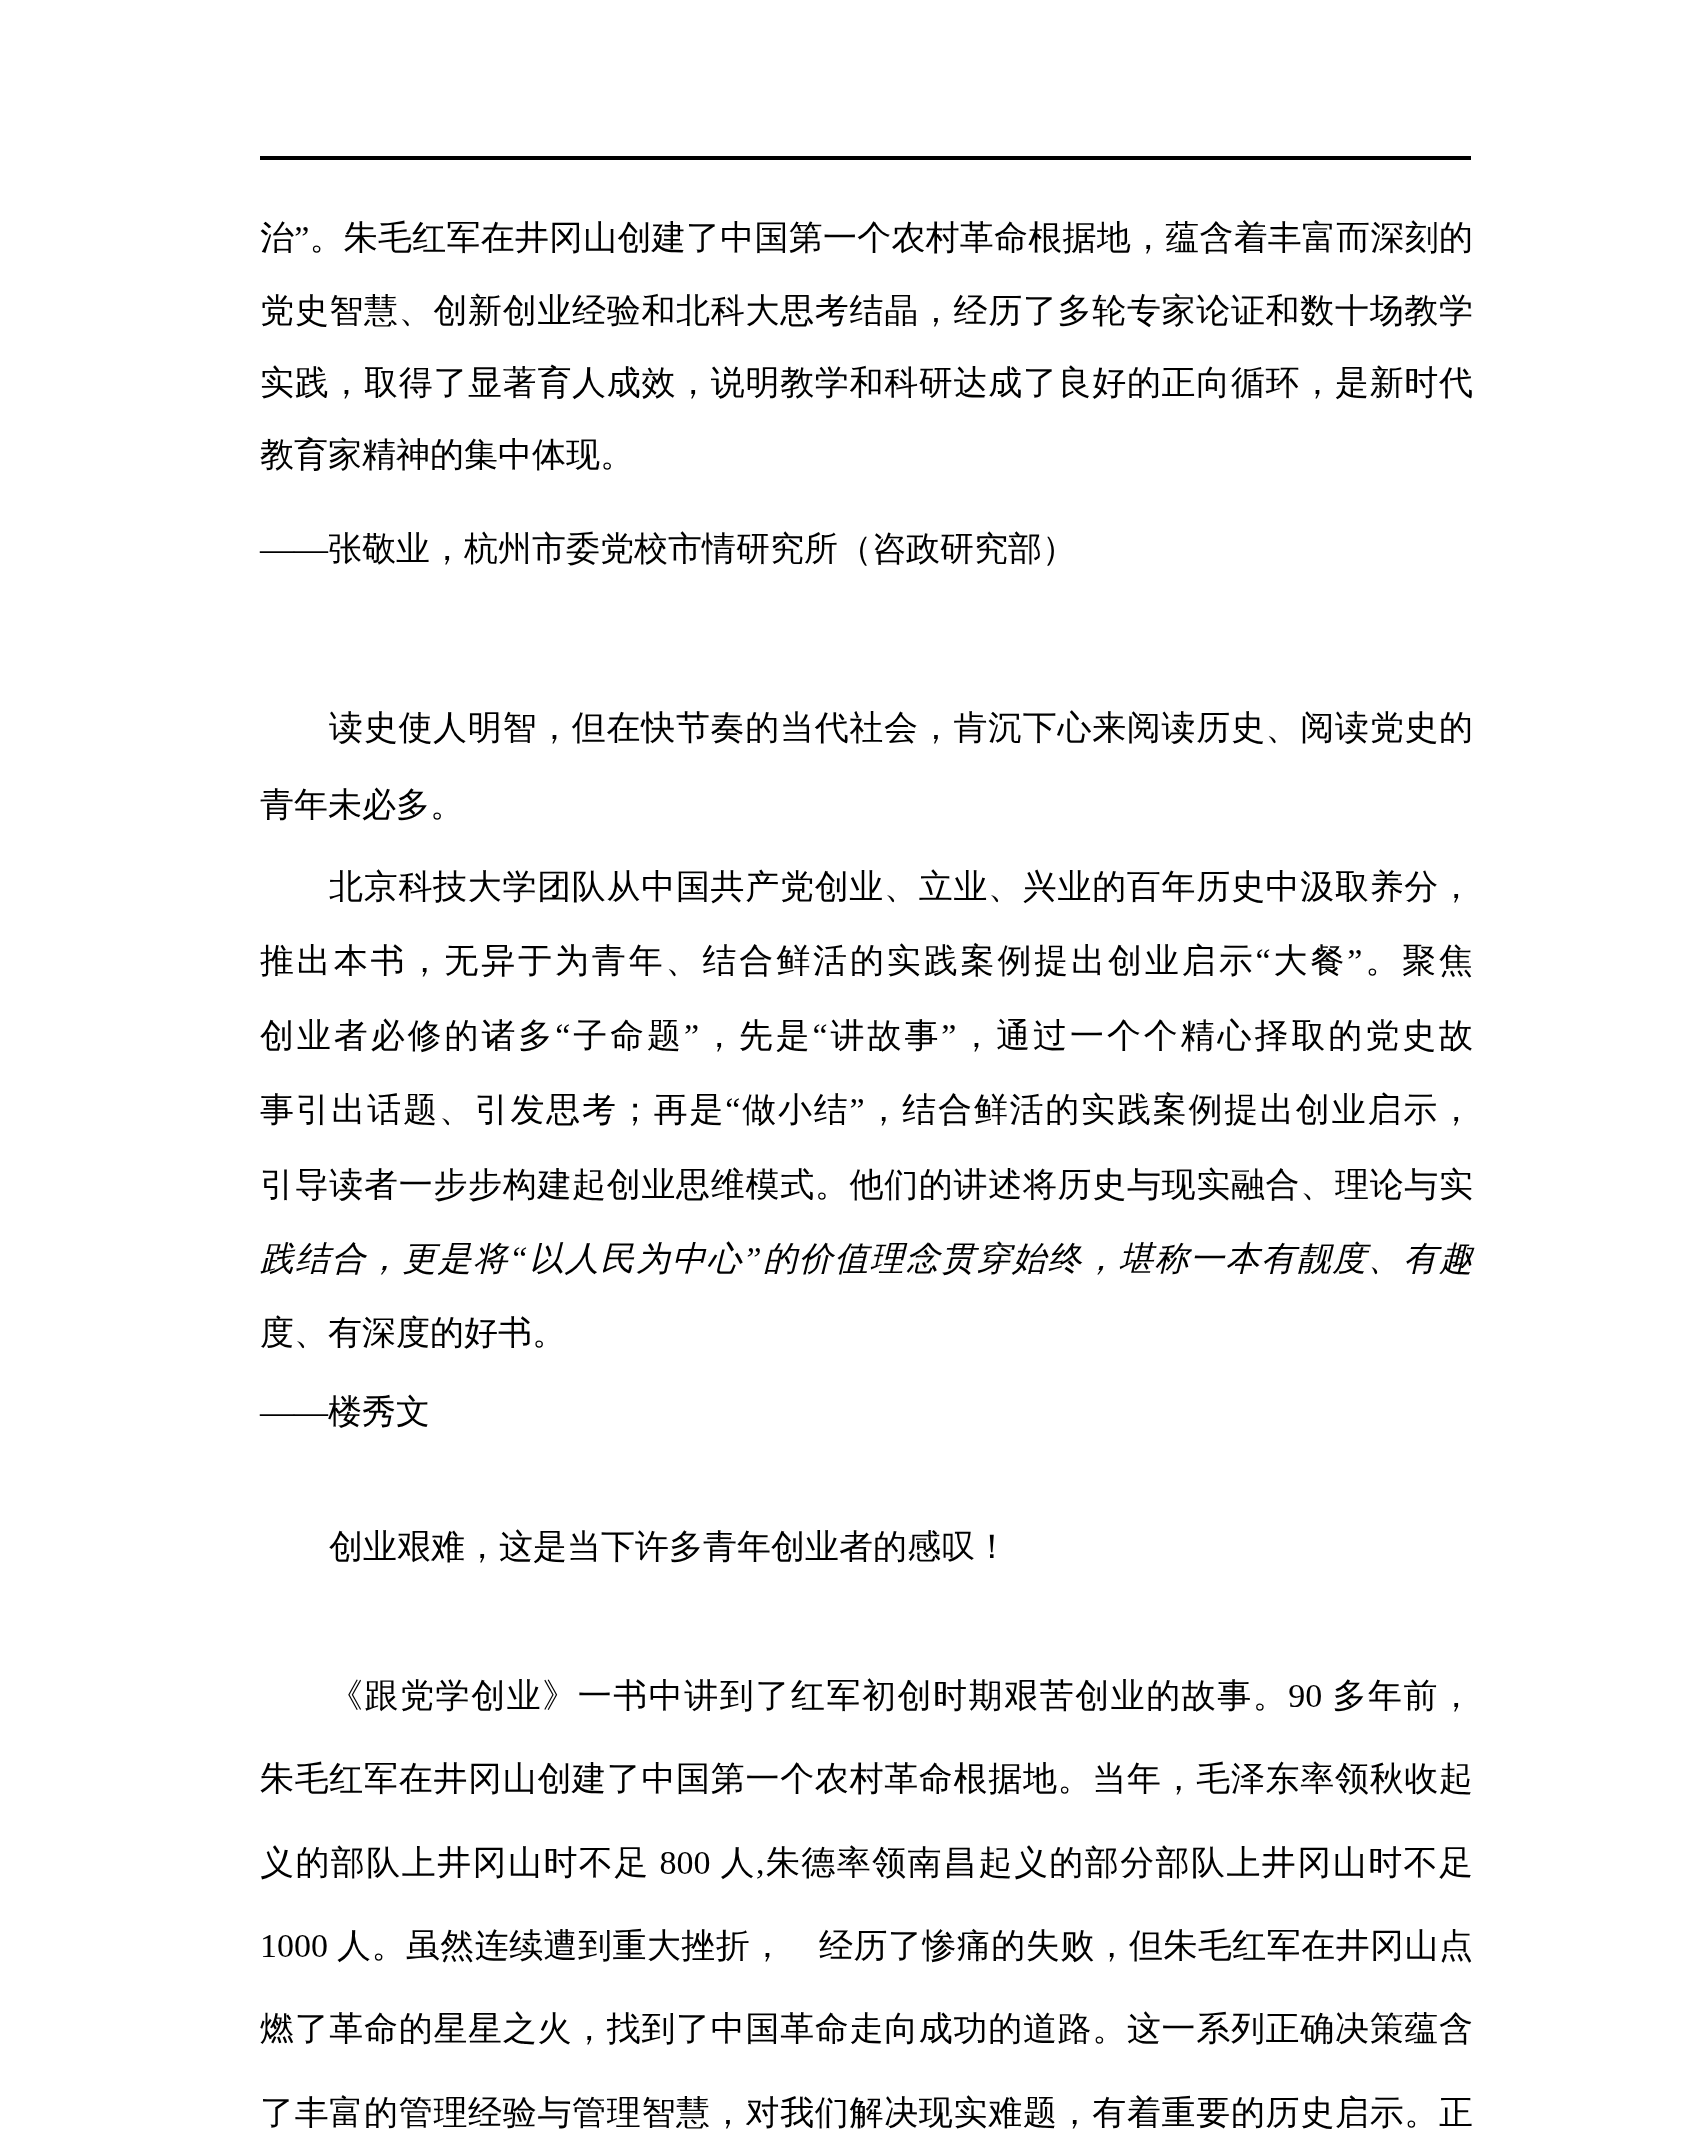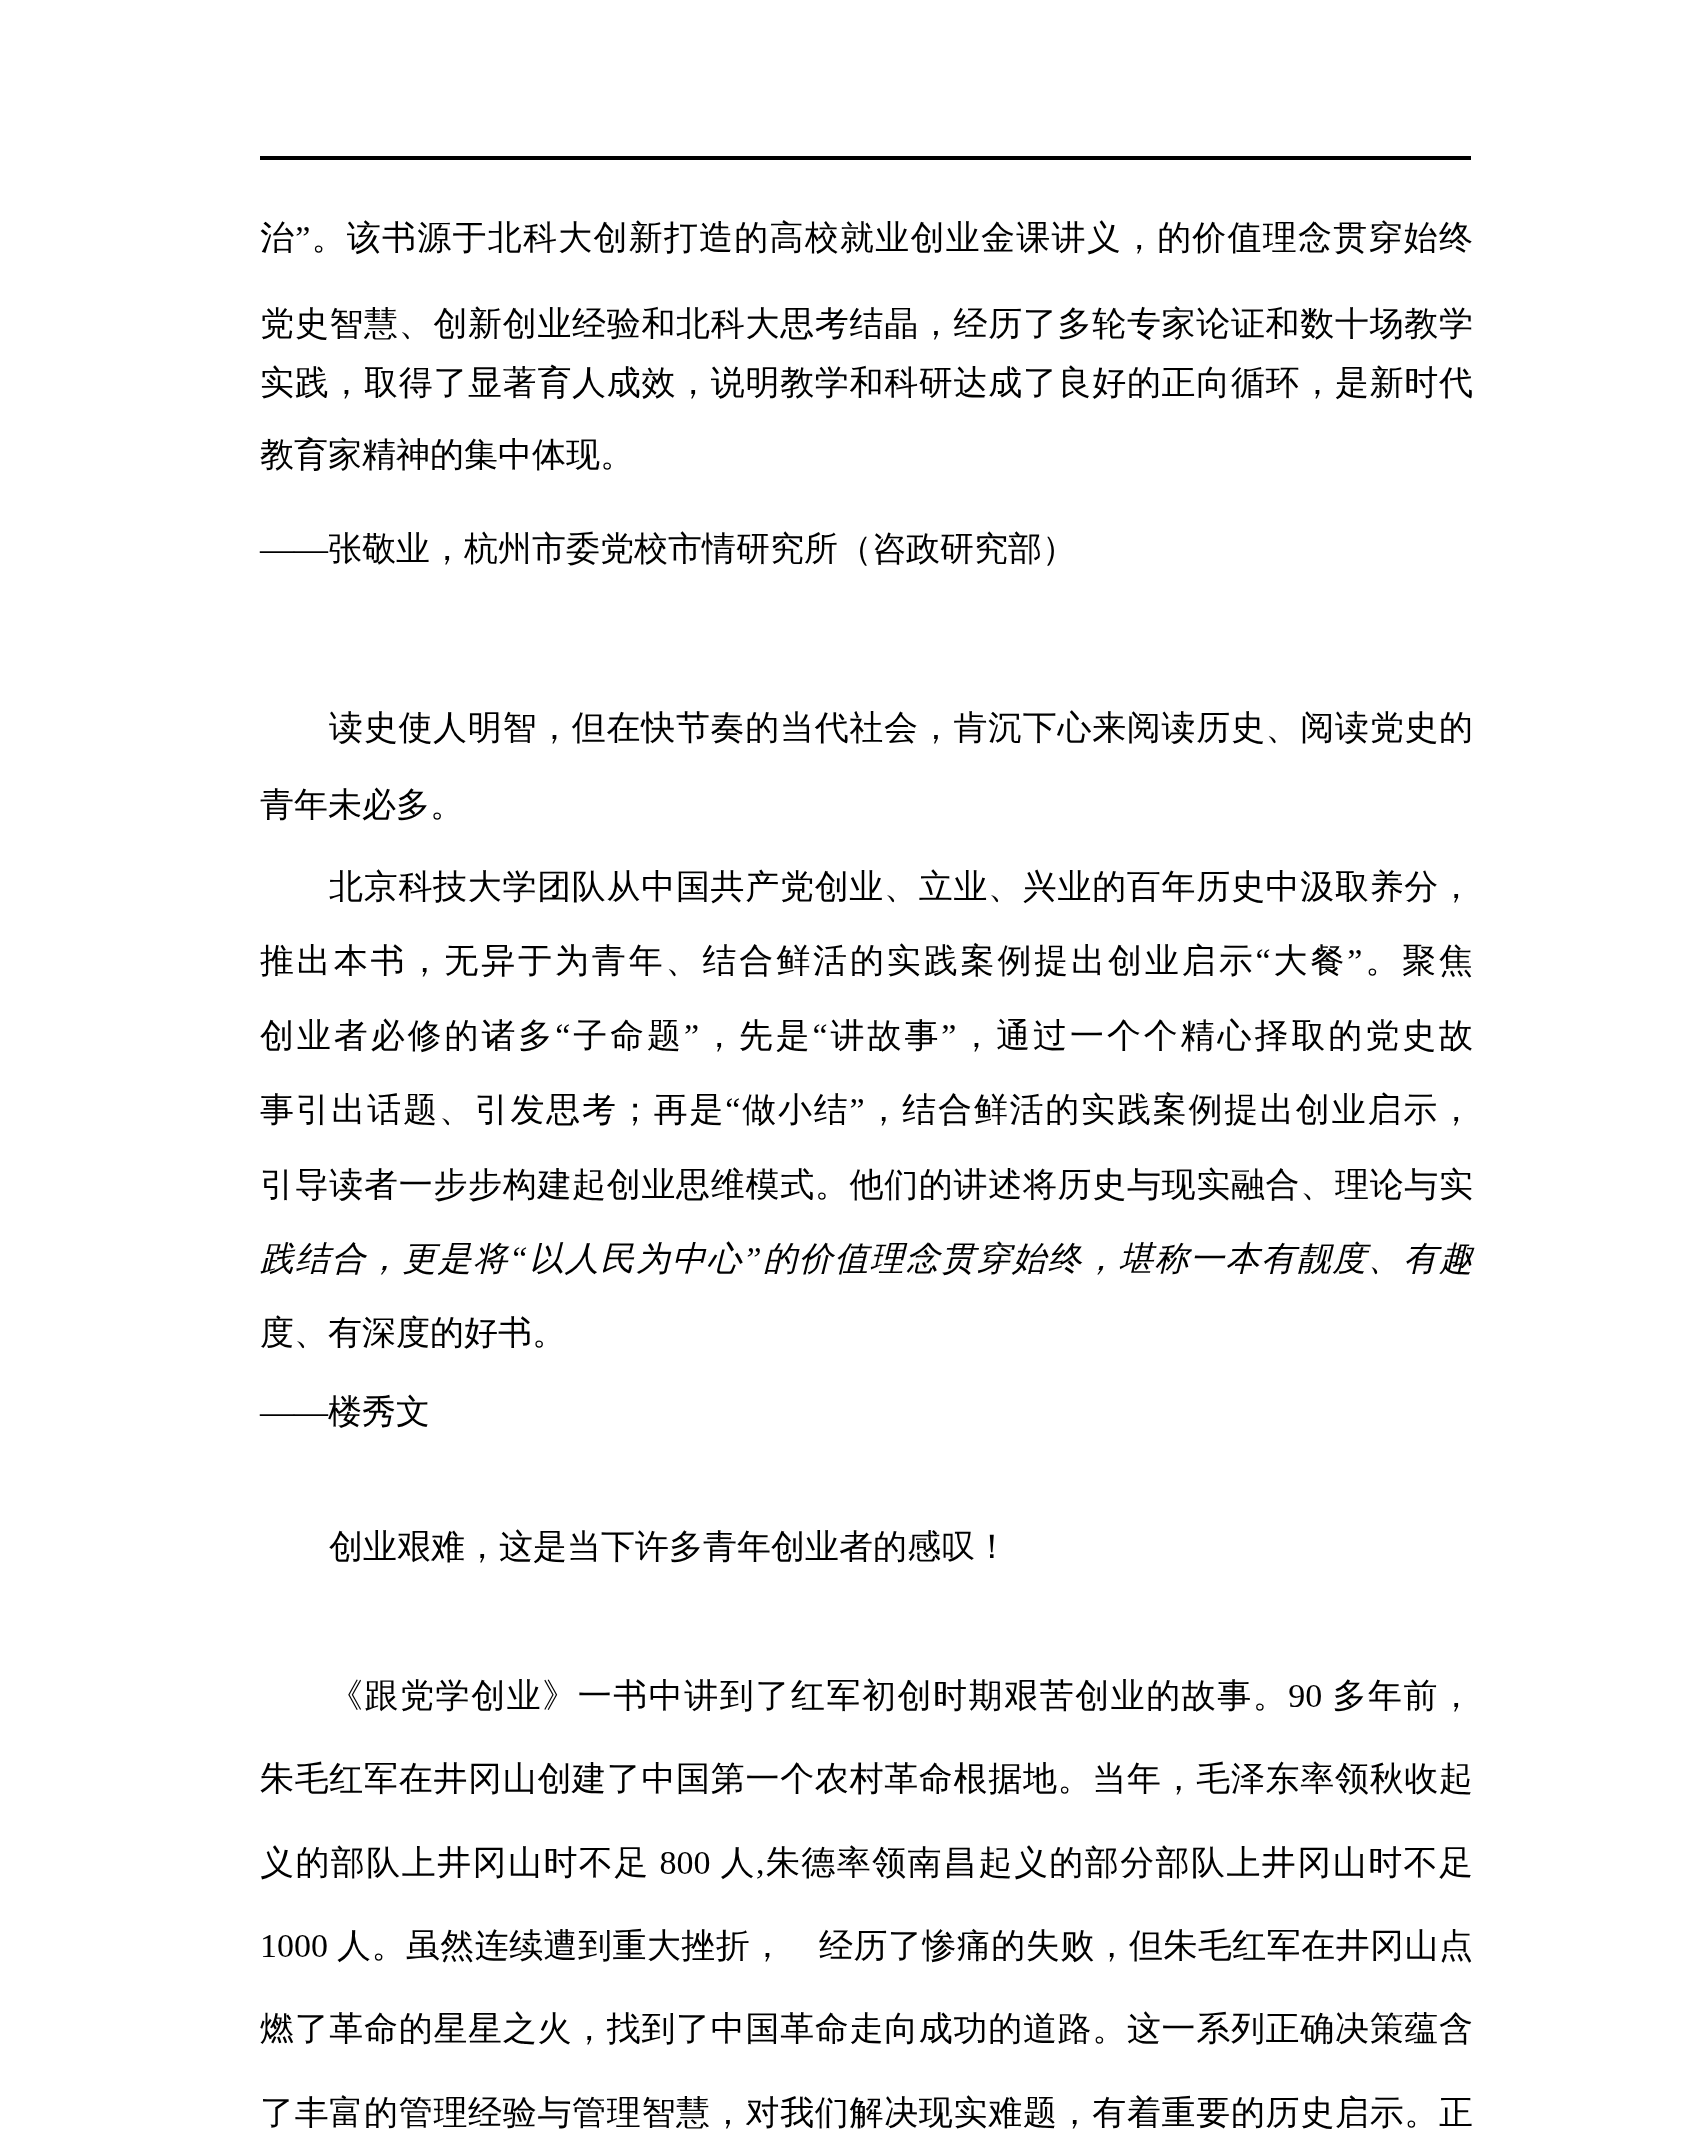--- a/index.html
+++ b/index.html
@@ -40,22 +40,22 @@
   .rline { text-align: left; }
   .indent { padding-left: 69px; }
 </style>
 </head>
 <body>
 
 <div class="page">
 
   <div class="hrule" style="top:156px;"></div>
 
-  <div class="tline jline" style="top:219px;">治”。该书源于北科大创新打造的高校就业创业金课讲义，的价值理念贯穿始终</div>
-  <div class="tline jline" style="top:308px;font-family:Liberation Mono, monospace;">党史智慧、创新创业经验和北科大思考结晶，经历了多轮专家论证和数十场教学</div>
+  <div class="tline jline" style="top:219px;">治”。朱毛红军在井冈山创建了中国第一个农村革命根据地，蕴含着丰富而深刻的</div>
+  <div class="tline jline" style="top:292px;">党史智慧、创新创业经验和北科大思考结晶，经历了多轮专家论证和数十场教学</div>
   <div class="tline jline" style="top:364px;">实践，取得了显著育人成效，说明教学和科研达成了良好的正向循环，是新时代</div>
   <div class="tline lline" style="top:436px;">教育家精神的集中体现。</div>
 
   <div class="tline rline" style="top:530px;">——张敬业，杭州市委党校市情研究所（咨政研究部）</div>
 
   <div class="tline jline indent" style="top:709px;">读史使人明智，但在快节奏的当代社会，肯沉下心来阅读历史、阅读党史的</div>
   <div class="tline lline" style="top:786px;">青年未必多。</div>
 
   <div class="tline jline indent" style="top:868px;">北京科技大学团队从中国共产党创业、立业、兴业的百年历史中汲取养分，</div>
   <div class="tline jline" style="top:942px;">推出本书，无异于为青年、结合鲜活的实践案例提出创业启示“大餐”。聚焦</div>

